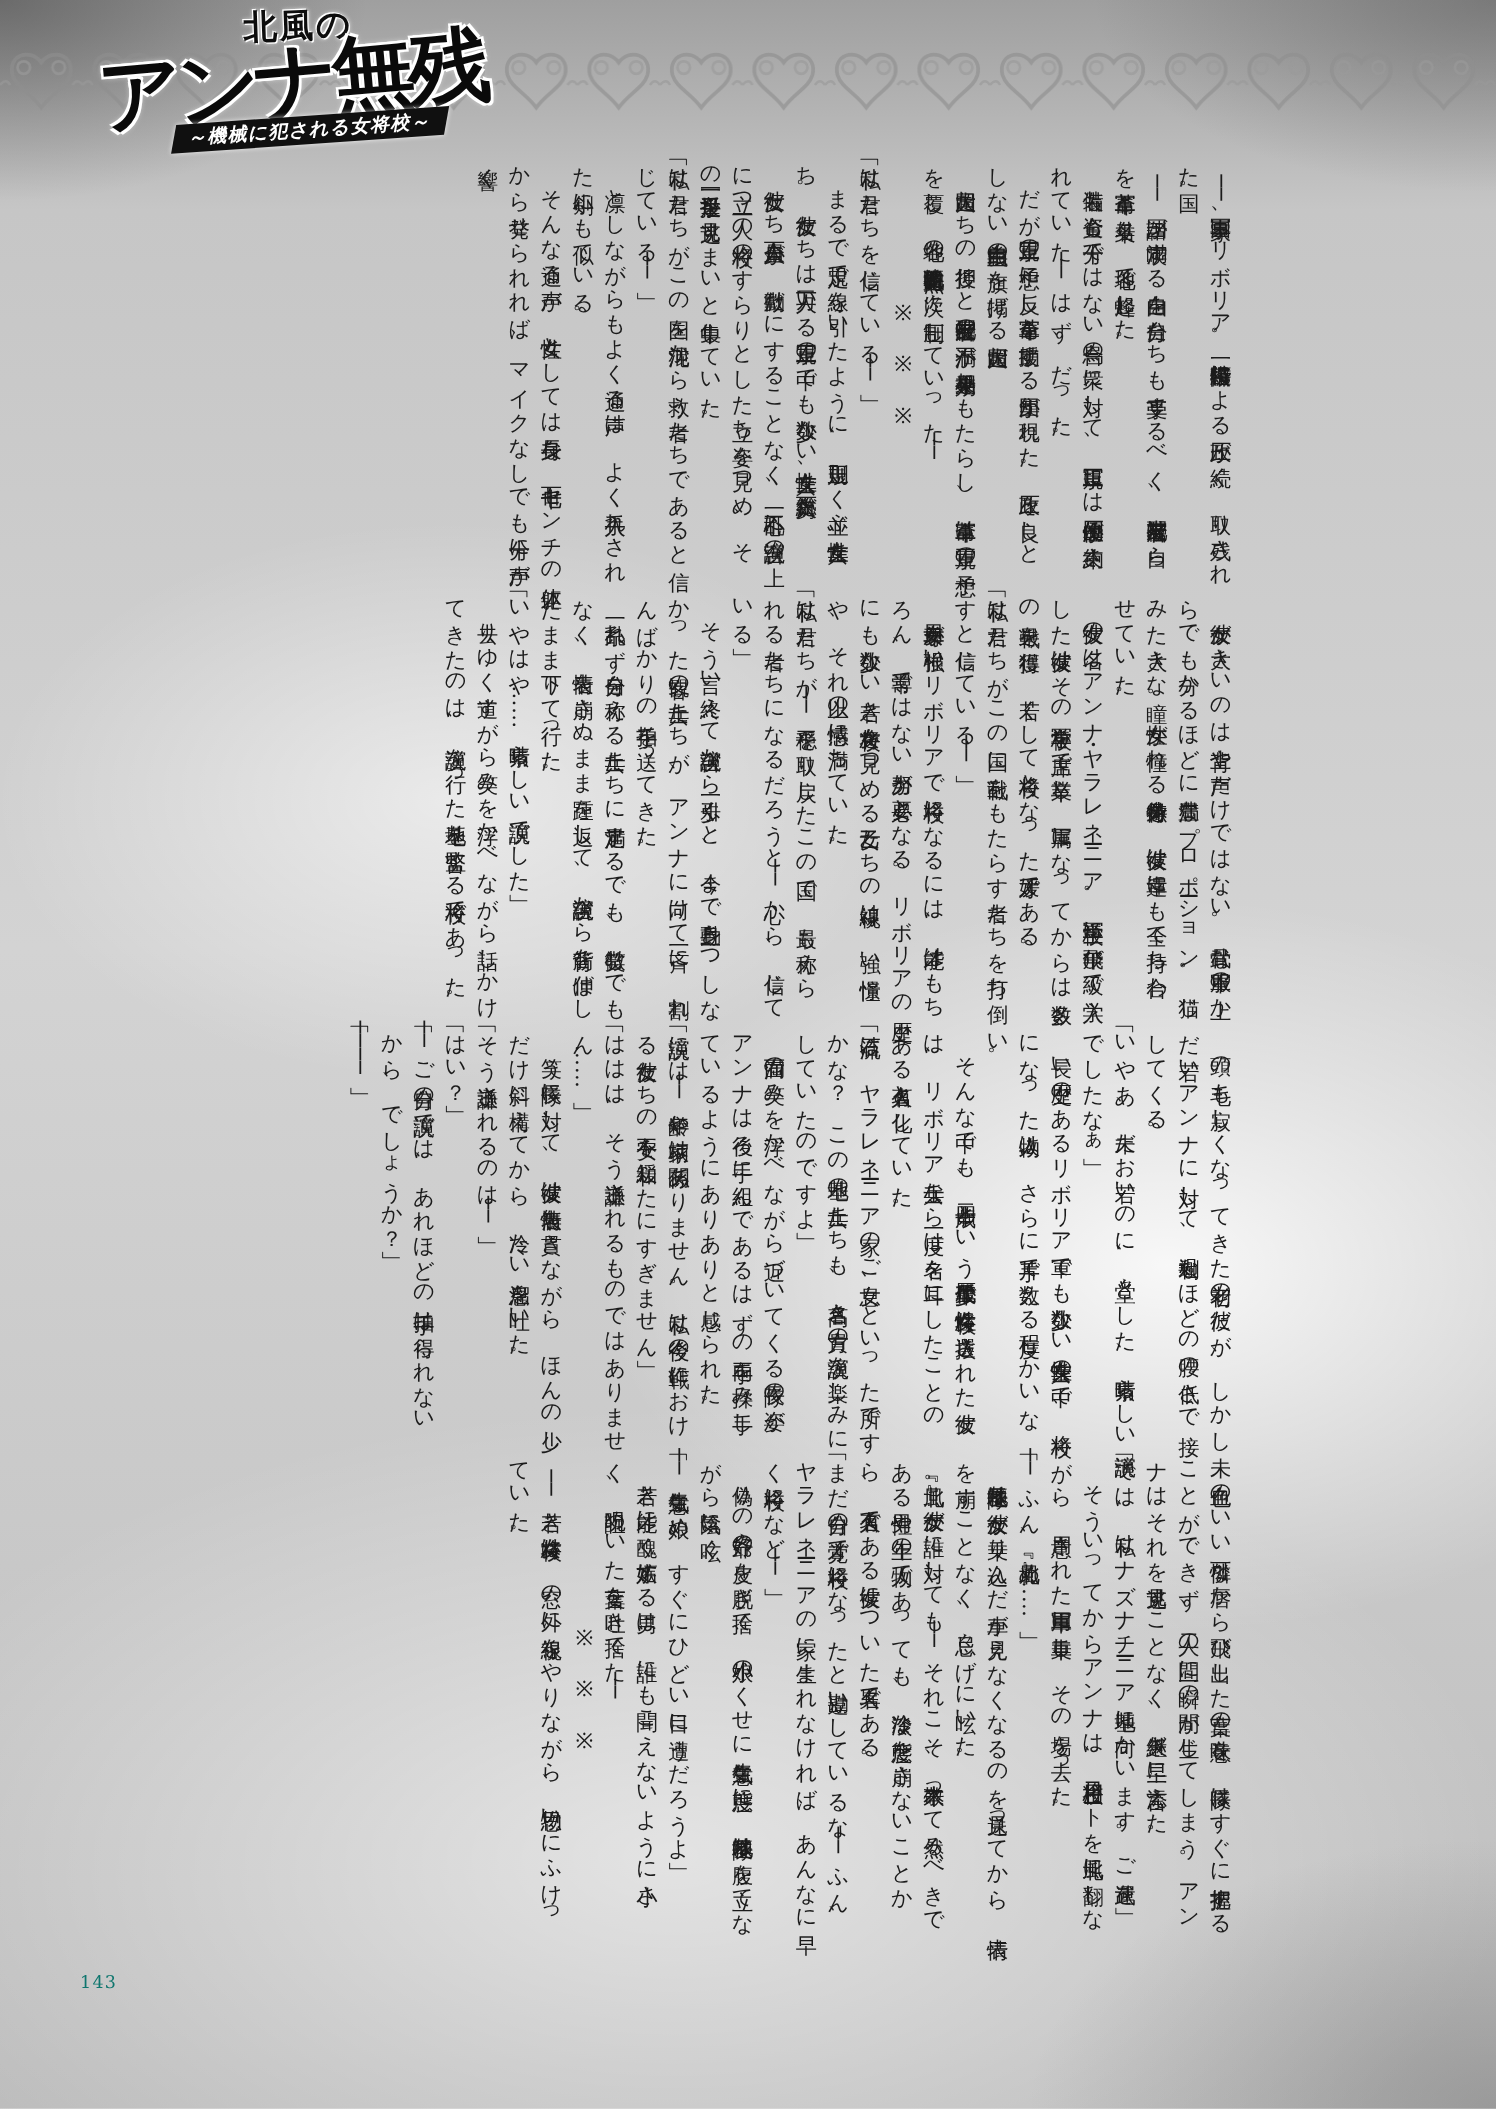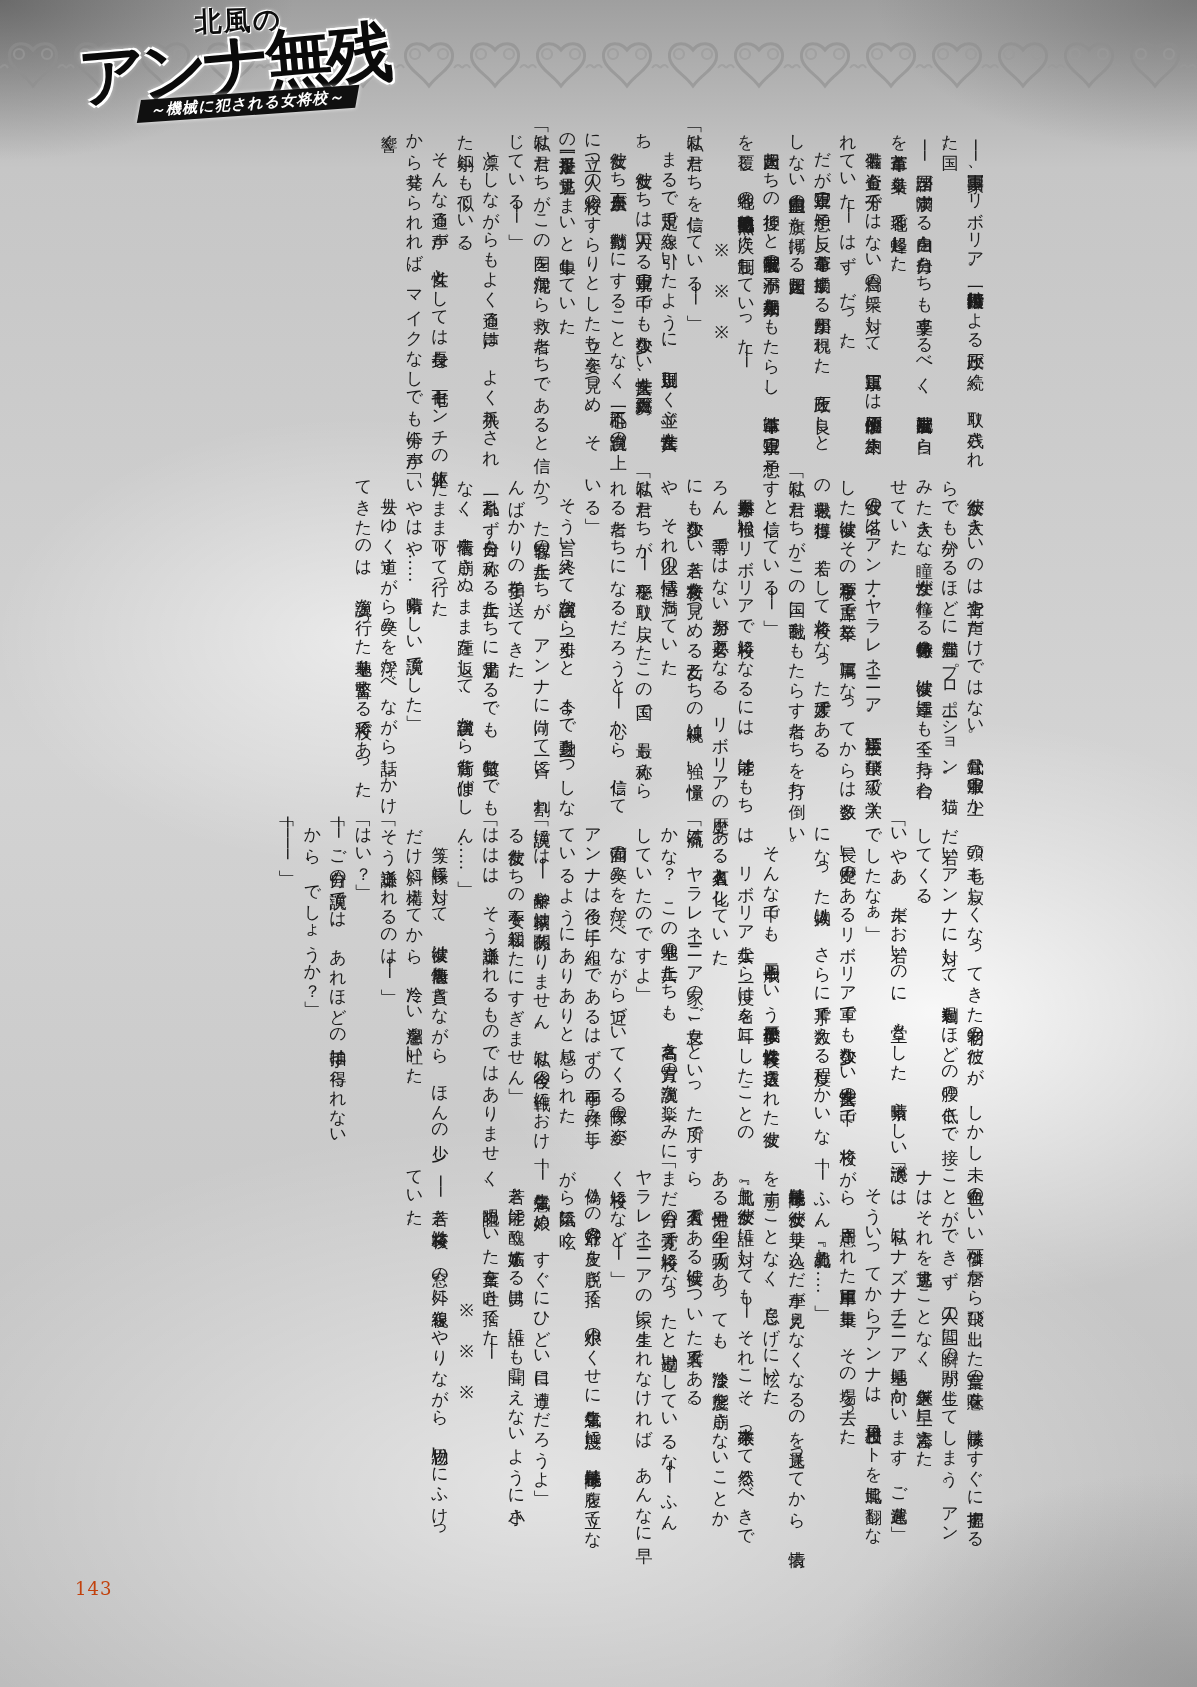--- a/index.html
+++ b/index.html
@@ -29,21 +29,21 @@
     position:absolute;left:80px;width:908px;
     writing-mode:vertical-rl;text-orientation:mixed;
     font-size:17px;line-height:25.5px;letter-spacing:.5px;color:#1b1b1b;
   }
   .band p{margin:0;}
   .band p.sep{text-align:center;}
   #band1{top:122px;height:338px;}
   #band2{top:468px;height:340px;}
   #band3{top:816px;height:338px;}
   #band4{top:1158px;height:386px;}
-  .page-number{position:absolute;left:75px;top:1578px;font-size:18px;color:#c2410c;letter-spacing:1px;}
+  .page-number{position:absolute;left:64px;top:1578px;font-size:14px;color:#0f766e;letter-spacing:1px;}
 </style>
 </head>
 <body>
 
 <svg class="ornament" xmlns="http://www.w3.org/2000/svg" width="1197" height="64">
   <defs>
     <pattern id="hearts" width="66" height="64" patternUnits="userSpaceOnUse">
       <path d="M33 14 C24 2, 6 8, 10 24 C13 34, 24 38, 33 50 C42 38, 53 34, 56 24 C60 8, 42 2, 33 14 Z" fill="none" stroke="#8f8f8f" stroke-width="3"></path>
       <circle cx="19" cy="18" r="5" fill="none" stroke="#9a9a9a" stroke-width="2.2"></circle>
       <circle cx="47" cy="18" r="5" fill="none" stroke="#9a9a9a" stroke-width="2.2"></circle>

